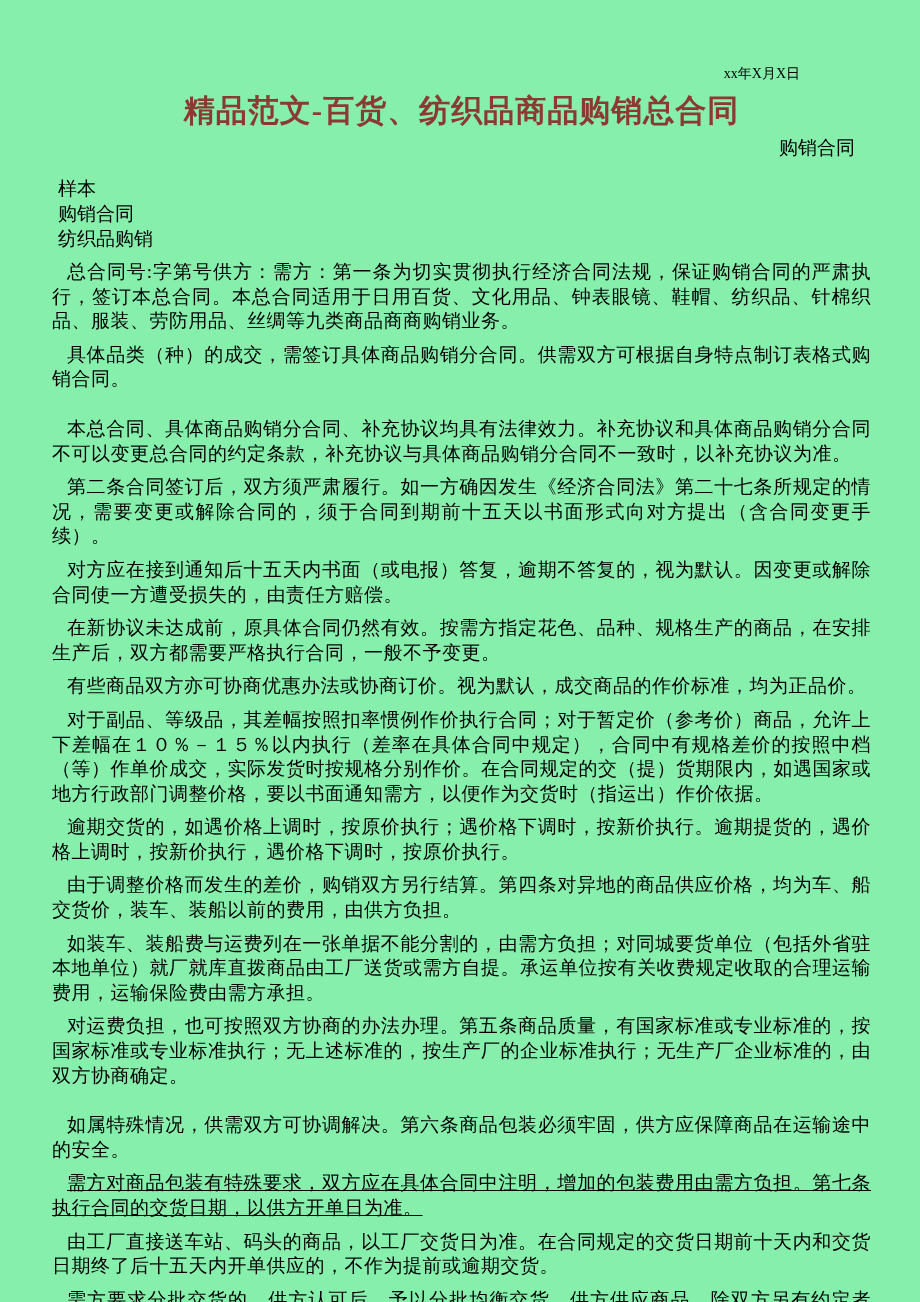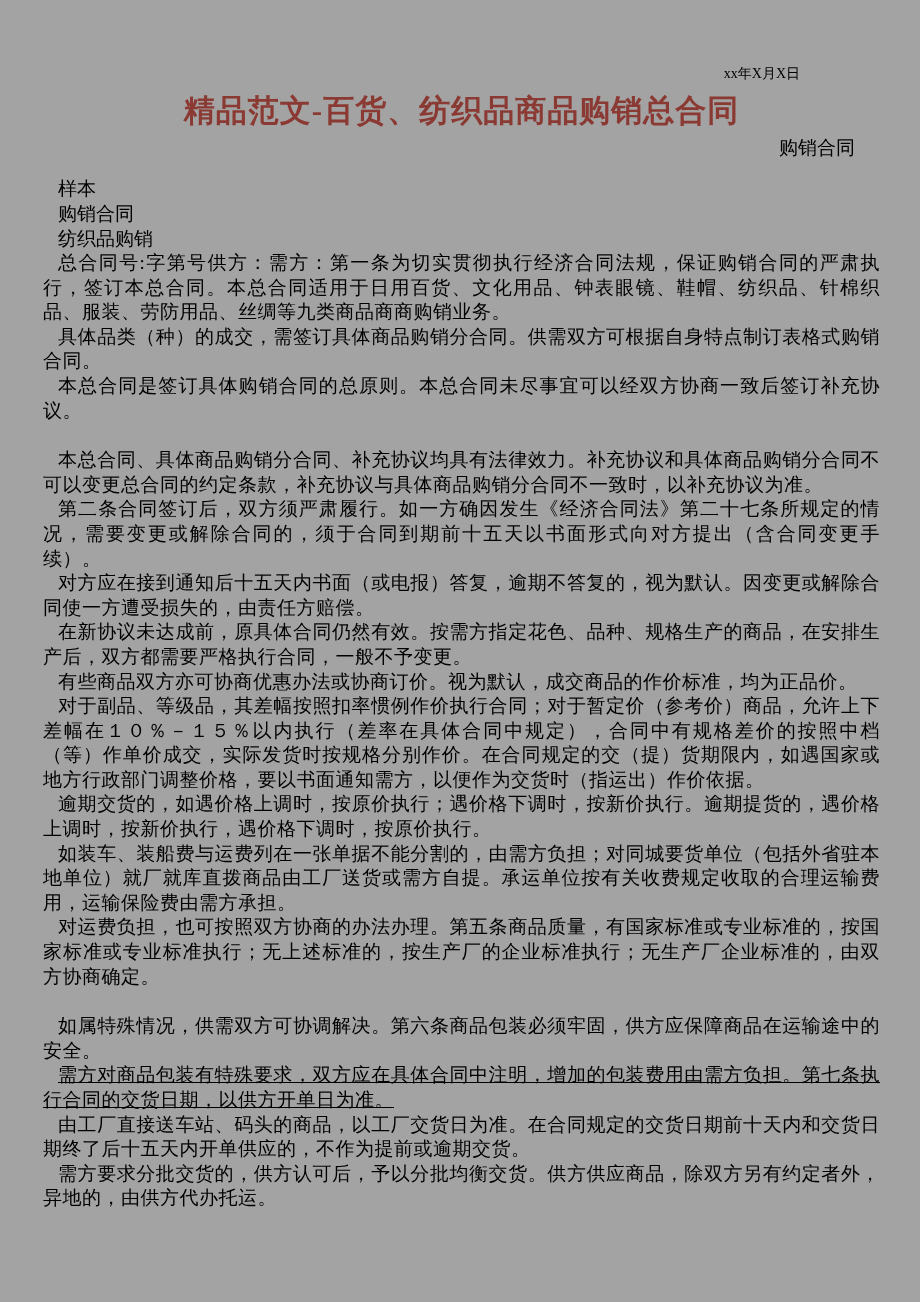--- a/index.html
+++ b/index.html
@@ -6,21 +6,21 @@
   body {
     width: 920px; height: 1302px;
     font-family: "Liberation Serif", "DejaVu Serif", serif;
     color: #000000;
     overflow: hidden;
   }
   .page {
     box-sizing: border-box;
     width: 920px; height: 1302px;
     padding: 66px 40px 0 43px;
-    background: #a3a3a3;
+    background: #86efac;
   }
   .date-line {
     text-align: right;
     padding-right: 80px;
     font-size: 14px;
     line-height: 16px;
     color: #000000;
   }
   .doc-title {
     margin: 10px 0 0 0;
@@ -40,21 +40,21 @@
   .header-lines { margin-top: 16px; }
   .hline {
     margin: 0;
     font-size: 19px;
     line-height: 25px;
     text-indent: 15px;
     white-space: nowrap;
   }
   .body-paragraphs { margin-top: 0; }
   .body-p {
-    margin: 0;
+    margin: 9px;
     font-size: 19px;
     line-height: 24.6px;
     text-indent: 15px;
     letter-spacing: 0.5px;
     text-align: justify;
     text-align-last: left;
     word-break: break-all;
   }
   .space-before { margin-top: 25px; }
 </style>
@@ -70,28 +70,28 @@
 
   <div class="header-lines" id="header-lines">
       <p class="hline">样本</p>
       <p class="hline">购销合同</p>
       <p class="hline">纺织品购销</p>
     </div>
 
   <div class="body-paragraphs" id="body-paragraphs">
       <p class="body-p" style="color: rgb(0, 0, 0);">总合同号:字第号供方：需方：第一条为切实贯彻执行经济合同法规，保证购销合同的严肃执行，签订本总合同。本总合同适用于日用百货、文化用品、钟表眼镜、鞋帽、纺织品、针棉织品、服装、劳防用品、丝绸等九类商品商商购销业务。</p>
       <p class="body-p" style="color: rgb(0, 0, 0);">具体品类（种）的成交，需签订具体商品购销分合同。供需双方可根据自身特点制订表格式购销合同。</p>
-      <p class="body-p" style="color: rgb(0, 0, 0);">本总合同是签订具体购销合同的总原则。本总合同未尽事宜可以经双方协商一致后签订补充协议。</p>
       <p class="body-p space-before" style="color: rgb(0, 0, 0);">本总合同、具体商品购销分合同、补充协议均具有法律效力。补充协议和具体商品购销分合同不可以变更总合同的约定条款，补充协议与具体商品购销分合同不一致时，以补充协议为准。</p>
       <p class="body-p" style="color: rgb(0, 0, 0);">第二条合同签订后，双方须严肃履行。如一方确因发生《经济合同法》第二十七条所规定的情况，需要变更或解除合同的，须于合同到期前十五天以书面形式向对方提出（含合同变更手续）。</p>
       <p class="body-p" style="color: rgb(0, 0, 0);">对方应在接到通知后十五天内书面（或电报）答复，逾期不答复的，视为默认。因变更或解除合同使一方遭受损失的，由责任方赔偿。</p>
       <p class="body-p" style="color: rgb(0, 0, 0);">在新协议未达成前，原具体合同仍然有效。按需方指定花色、品种、规格生产的商品，在安排生产后，双方都需要严格执行合同，一般不予变更。</p>
       <p class="body-p" style="color: rgb(0, 0, 0);">有些商品双方亦可协商优惠办法或协商订价。视为默认，成交商品的作价标准，均为正品价。</p>
       <p class="body-p" style="color: rgb(0, 0, 0);">对于副品、等级品，其差幅按照扣率惯例作价执行合同；对于暂定价（参考价）商品，允许上下差幅在１０％－１５％以内执行（差率在具体合同中规定），合同中有规格差价的按照中档（等）作单价成交，实际发货时按规格分别作价。在合同规定的交（提）货期限内，如遇国家或地方行政部门调整价格，要以书面通知需方，以便作为交货时（指运出）作价依据。</p>
       <p class="body-p" style="color: rgb(0, 0, 0);">逾期交货的，如遇价格上调时，按原价执行；遇价格下调时，按新价执行。逾期提货的，遇价格上调时，按新价执行，遇价格下调时，按原价执行。</p>
+      <p class="body-p" style="color: rgb(0, 0, 0);">由于调整价格而发生的差价，购销双方另行结算。第四条对异地的商品供应价格，均为车、船交货价，装车、装船以前的费用，由供方负担。</p>
       <p class="body-p" style="color: rgb(0, 0, 0);">如装车、装船费与运费列在一张单据不能分割的，由需方负担；对同城要货单位（包括外省驻本地单位）就厂就库直拨商品由工厂送货或需方自提。承运单位按有关收费规定收取的合理运输费用，运输保险费由需方承担。</p>
       <p class="body-p" style="color: rgb(0, 0, 0);">对运费负担，也可按照双方协商的办法办理。第五条商品质量，有国家标准或专业标准的，按国家标准或专业标准执行；无上述标准的，按生产厂的企业标准执行；无生产厂企业标准的，由双方协商确定。</p>
       <p class="body-p space-before" style="color: rgb(0, 0, 0);">如属特殊情况，供需双方可协调解决。第六条商品包装必须牢固，供方应保障商品在运输途中的安全。</p>
       <p class="body-p" style="color: rgb(0, 0, 0); text-decoration: underline;">需方对商品包装有特殊要求，双方应在具体合同中注明，增加的包装费用由需方负担。第七条执行合同的交货日期，以供方开单日为准。</p>
       <p class="body-p" style="color: rgb(0, 0, 0);">由工厂直接送车站、码头的商品，以工厂交货日为准。在合同规定的交货日期前十天内和交货日期终了后十五天内开单供应的，不作为提前或逾期交货。</p>
       <p class="body-p" style="color: rgb(0, 0, 0);">需方要求分批交货的，供方认可后，予以分批均衡交货。供方供应商品，除双方另有约定者外，异地的，由供方代办托运。</p>
     </div>
 </div>
 
 </body></html>

